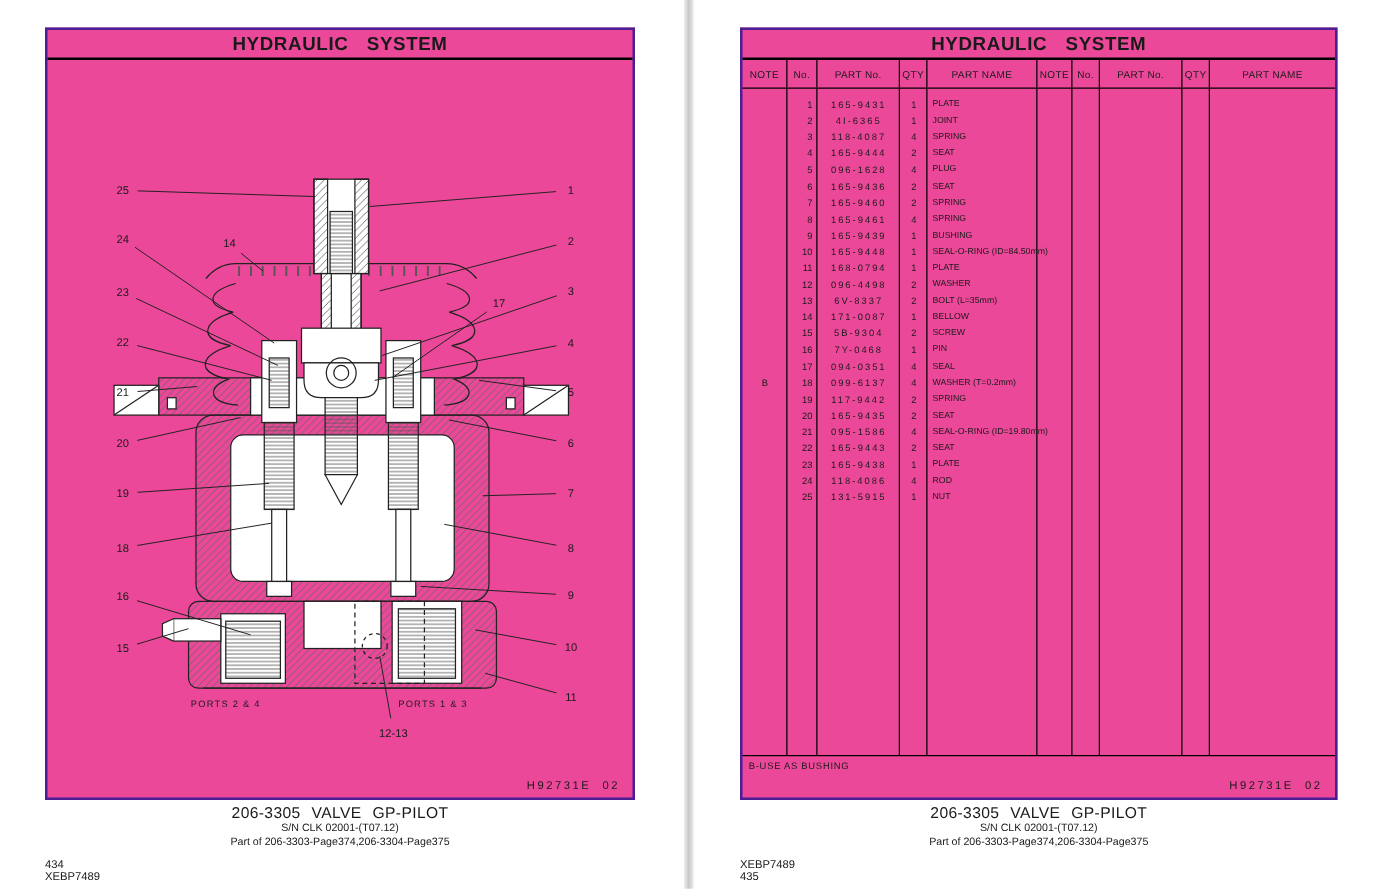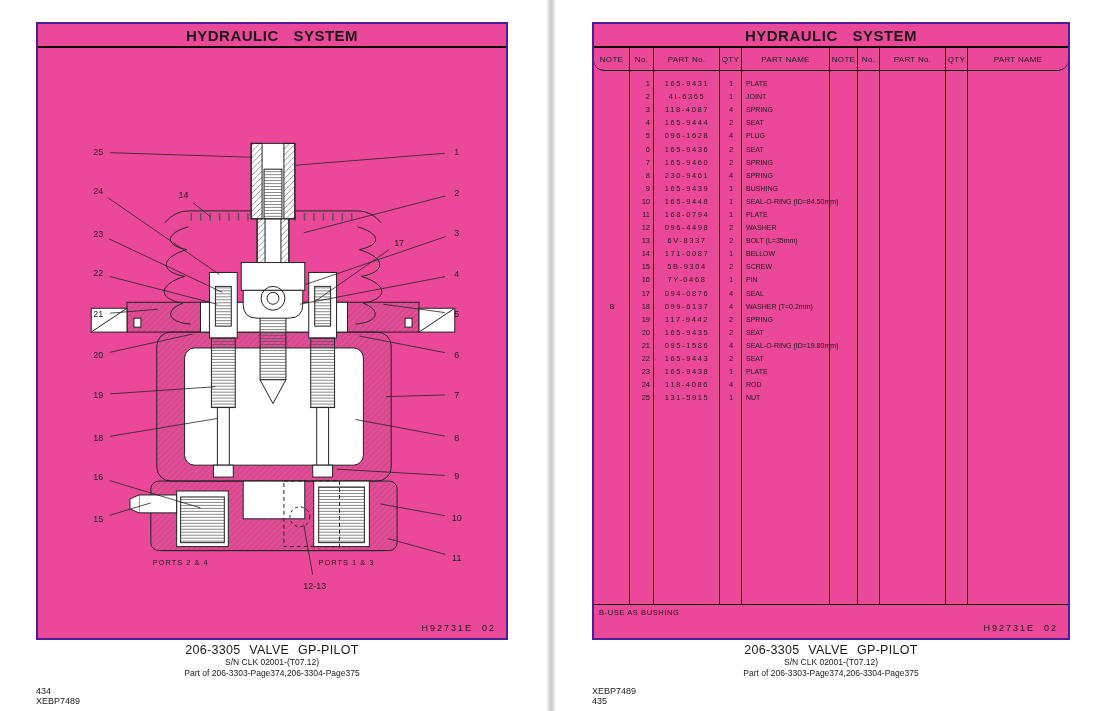--- a/index.html
+++ b/index.html
@@ -14,21 +14,21 @@
     display:flex;flex-direction:column;box-sizing:border-box;}
   .frame-left{left:36px;width:472px;height:618px;}
   .frame-right{left:592px;width:478px;height:618px;}
   .title-box{height:22px;border-bottom:2px solid #000;display:flex;align-items:center;justify-content:center;
     font-size:15px;font-weight:bold;letter-spacing:.5px;word-spacing:10px;flex:0 0 auto;}
   
   .draw-area{flex:1;position:relative;}
   .draw-area svg{position:absolute;left:0;top:0;width:100%;height:100%;}
   .doc-ref{position:absolute;right:10px;bottom:5px;font-size:9px;letter-spacing:2px;white-space:pre;text-align:right;}
   
-  .t-header{height:22px;border-bottom:1px solid #000;display:flex;flex:0 0 auto;border-radius:10px;}
+  .t-header{height:22px;border-bottom:1px solid #000;display:flex;flex:0 0 auto;}
   .t-header .hc{box-sizing:border-box;border-right:1px solid #000;display:flex;align-items:center;justify-content:center;
     font-size:8px;letter-spacing:.3px;}
   .t-header .hc:last-child{border-right:none;}
   .t-body{flex:1;position:relative;}
   .t-cols{position:absolute;inset:0;display:flex;}
   .t-cols div{box-sizing:border-box;border-right:1px solid #000;height:100%;}
   .t-cols div:last-child{border-right:none;}
   .t-rows{position:absolute;left:0;top:6px;right:0;}
   .prow{display:flex;height:13.1px;align-items:center;font-size:7.5px;}
   .prow .c{box-sizing:border-box;white-space:nowrap;}
@@ -267,21 +267,21 @@
         <div class="prow">
           <span class="c cw0"></span>
           <span class="c cw1">7</span>
           <span class="c cw2">165-9460</span>
           <span class="c cw3">2</span>
           <span class="c cw4">SPRING</span>
         </div>
         <div class="prow">
           <span class="c cw0"></span>
           <span class="c cw1">8</span>
-          <span class="c cw2">230-9461</span>
+          <span class="c cw2">165-9461</span>
           <span class="c cw3">4</span>
           <span class="c cw4">SPRING</span>
         </div>
         <div class="prow">
           <span class="c cw0"></span>
           <span class="c cw1">9</span>
           <span class="c cw2">165-9439</span>
           <span class="c cw3">1</span>
           <span class="c cw4">BUSHING</span>
         </div>
@@ -330,21 +330,21 @@
         <div class="prow">
           <span class="c cw0"></span>
           <span class="c cw1">16</span>
           <span class="c cw2">7Y-0468</span>
           <span class="c cw3">1</span>
           <span class="c cw4">PIN</span>
         </div>
         <div class="prow">
           <span class="c cw0"></span>
           <span class="c cw1">17</span>
-          <span class="c cw2">094-0876</span>
+          <span class="c cw2">094-0351</span>
           <span class="c cw3">4</span>
           <span class="c cw4">SEAL</span>
         </div>
         <div class="prow">
           <span class="c cw0">B</span>
           <span class="c cw1">18</span>
           <span class="c cw2">099-6137</span>
           <span class="c cw3">4</span>
           <span class="c cw4">WASHER (T=0.2mm)</span>
         </div>

